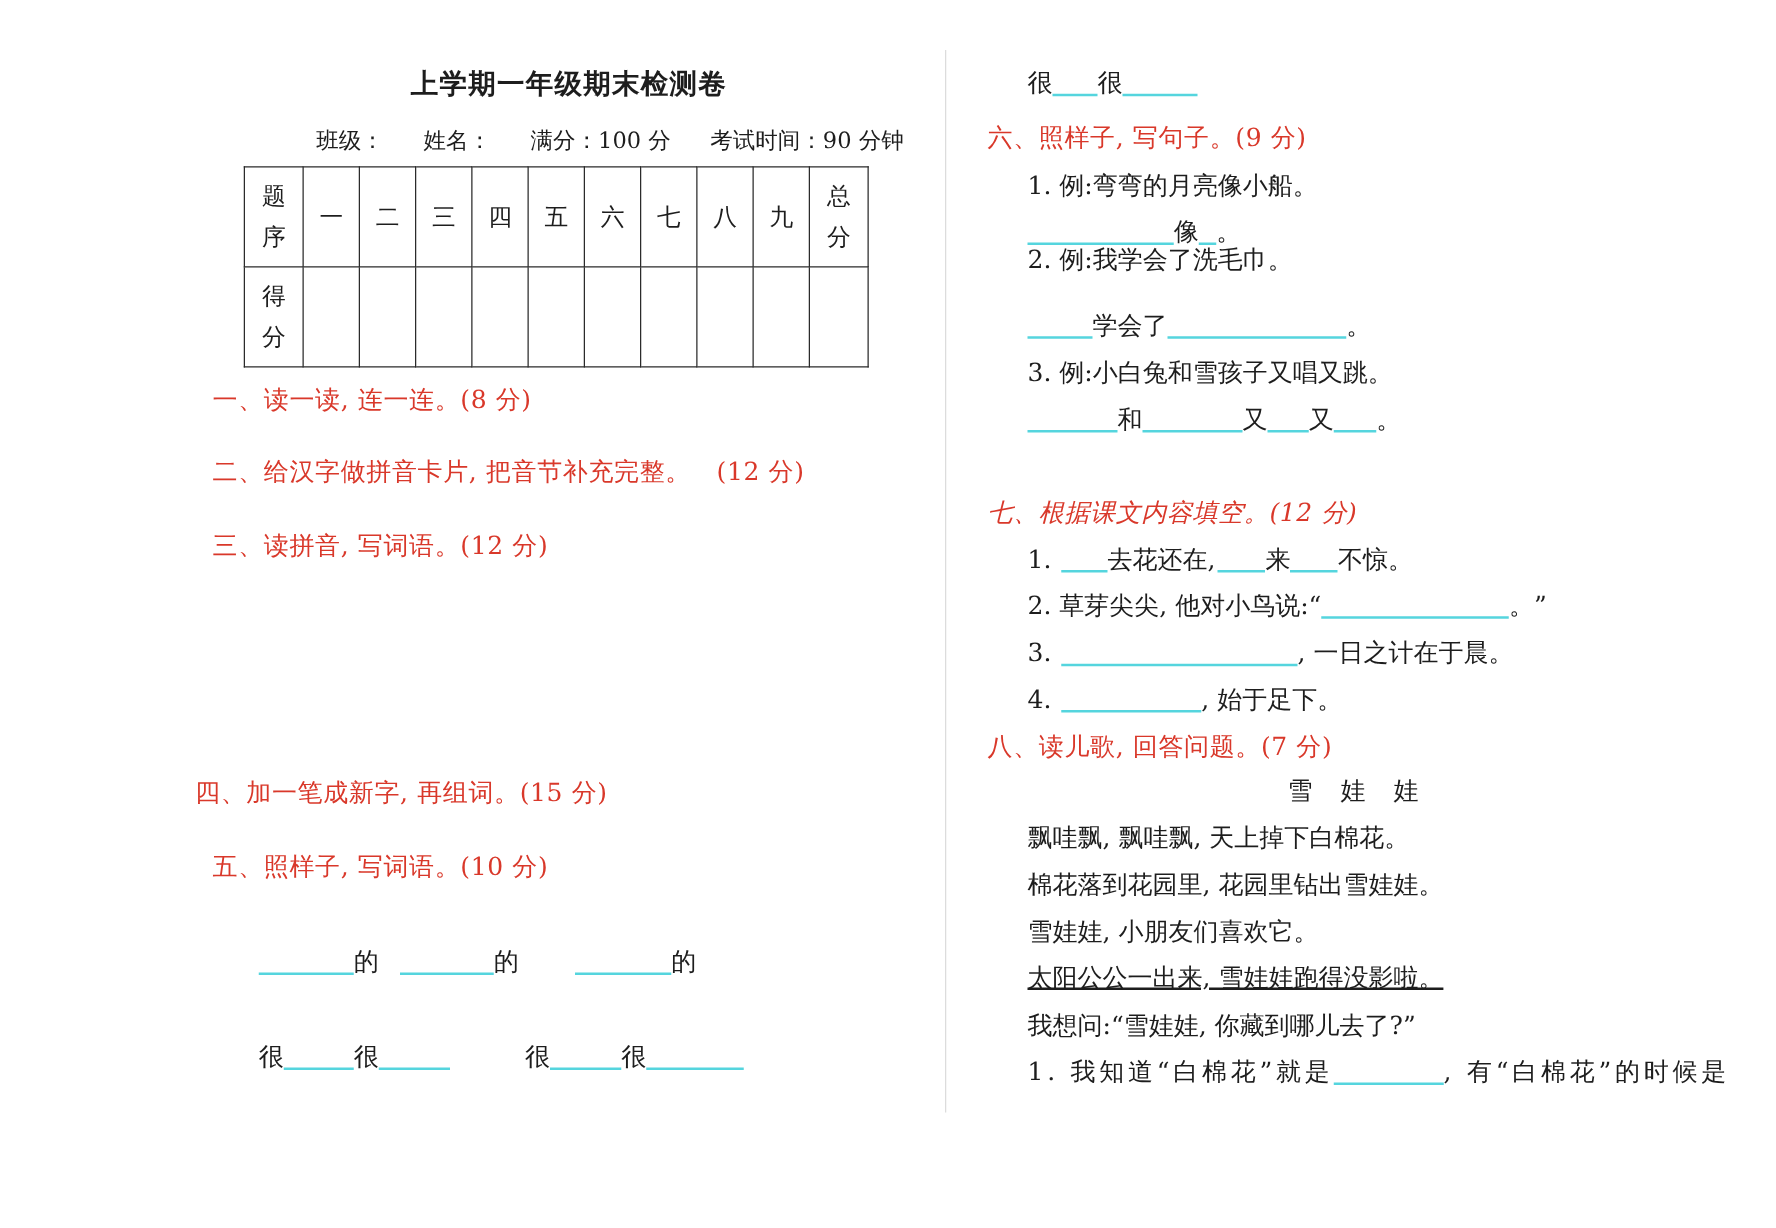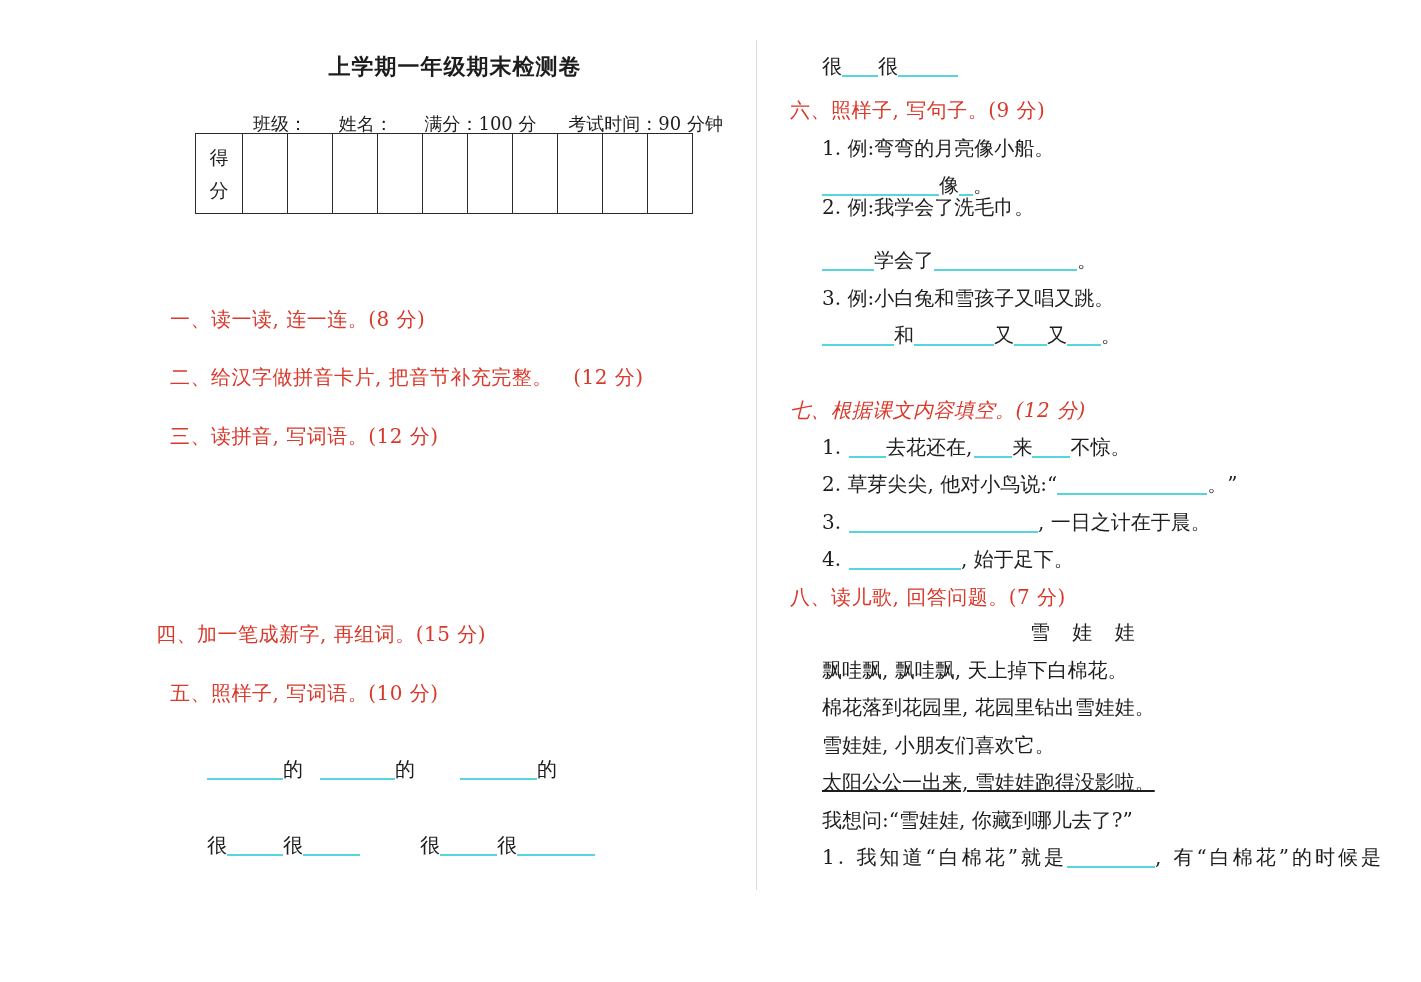--- a/index.html
+++ b/index.html
@@ -50,29 +50,42 @@
 </style>
 </head>
 <body>
 
 <div class="page">
 
   <div class="divider" style="left:756px; top:40px; height:850px;"></div>
 
   <div class="abs title" style="left:170px; top:52px; width:570px;">上学期一年级期末检测卷</div>
 
-  <div class="abs info-line" style="left:253px; top:112px;text-align:center;">
+  <div class="abs info-line" style="left:253px; top:100px;text-align:center;">
     <span>班级：</span>
     <span>姓名：</span>
     <span>满分：100 分</span>
     <span>考试时间：90 分钟</span>
   </div>
 
   <table class="score-table">
     <tbody>
+        <tr>
+      <td class="vcell"><span class="wrap2">题序</span></td>
+      <td>一</td>
+      <td>二</td>
+      <td>三</td>
+      <td>四</td>
+      <td>五</td>
+      <td>六</td>
+      <td>七</td>
+      <td>八</td>
+      <td>九</td>
+      <td class="vcell"><span class="wrap2">总分</span></td>
+    </tr>
     <tr>
       <td class="vcell"><span class="wrap2">得分</span></td>
       <td></td>
       <td></td>
       <td></td>
       <td></td>
       <td></td>
       <td></td>
       <td></td>
       <td></td>

